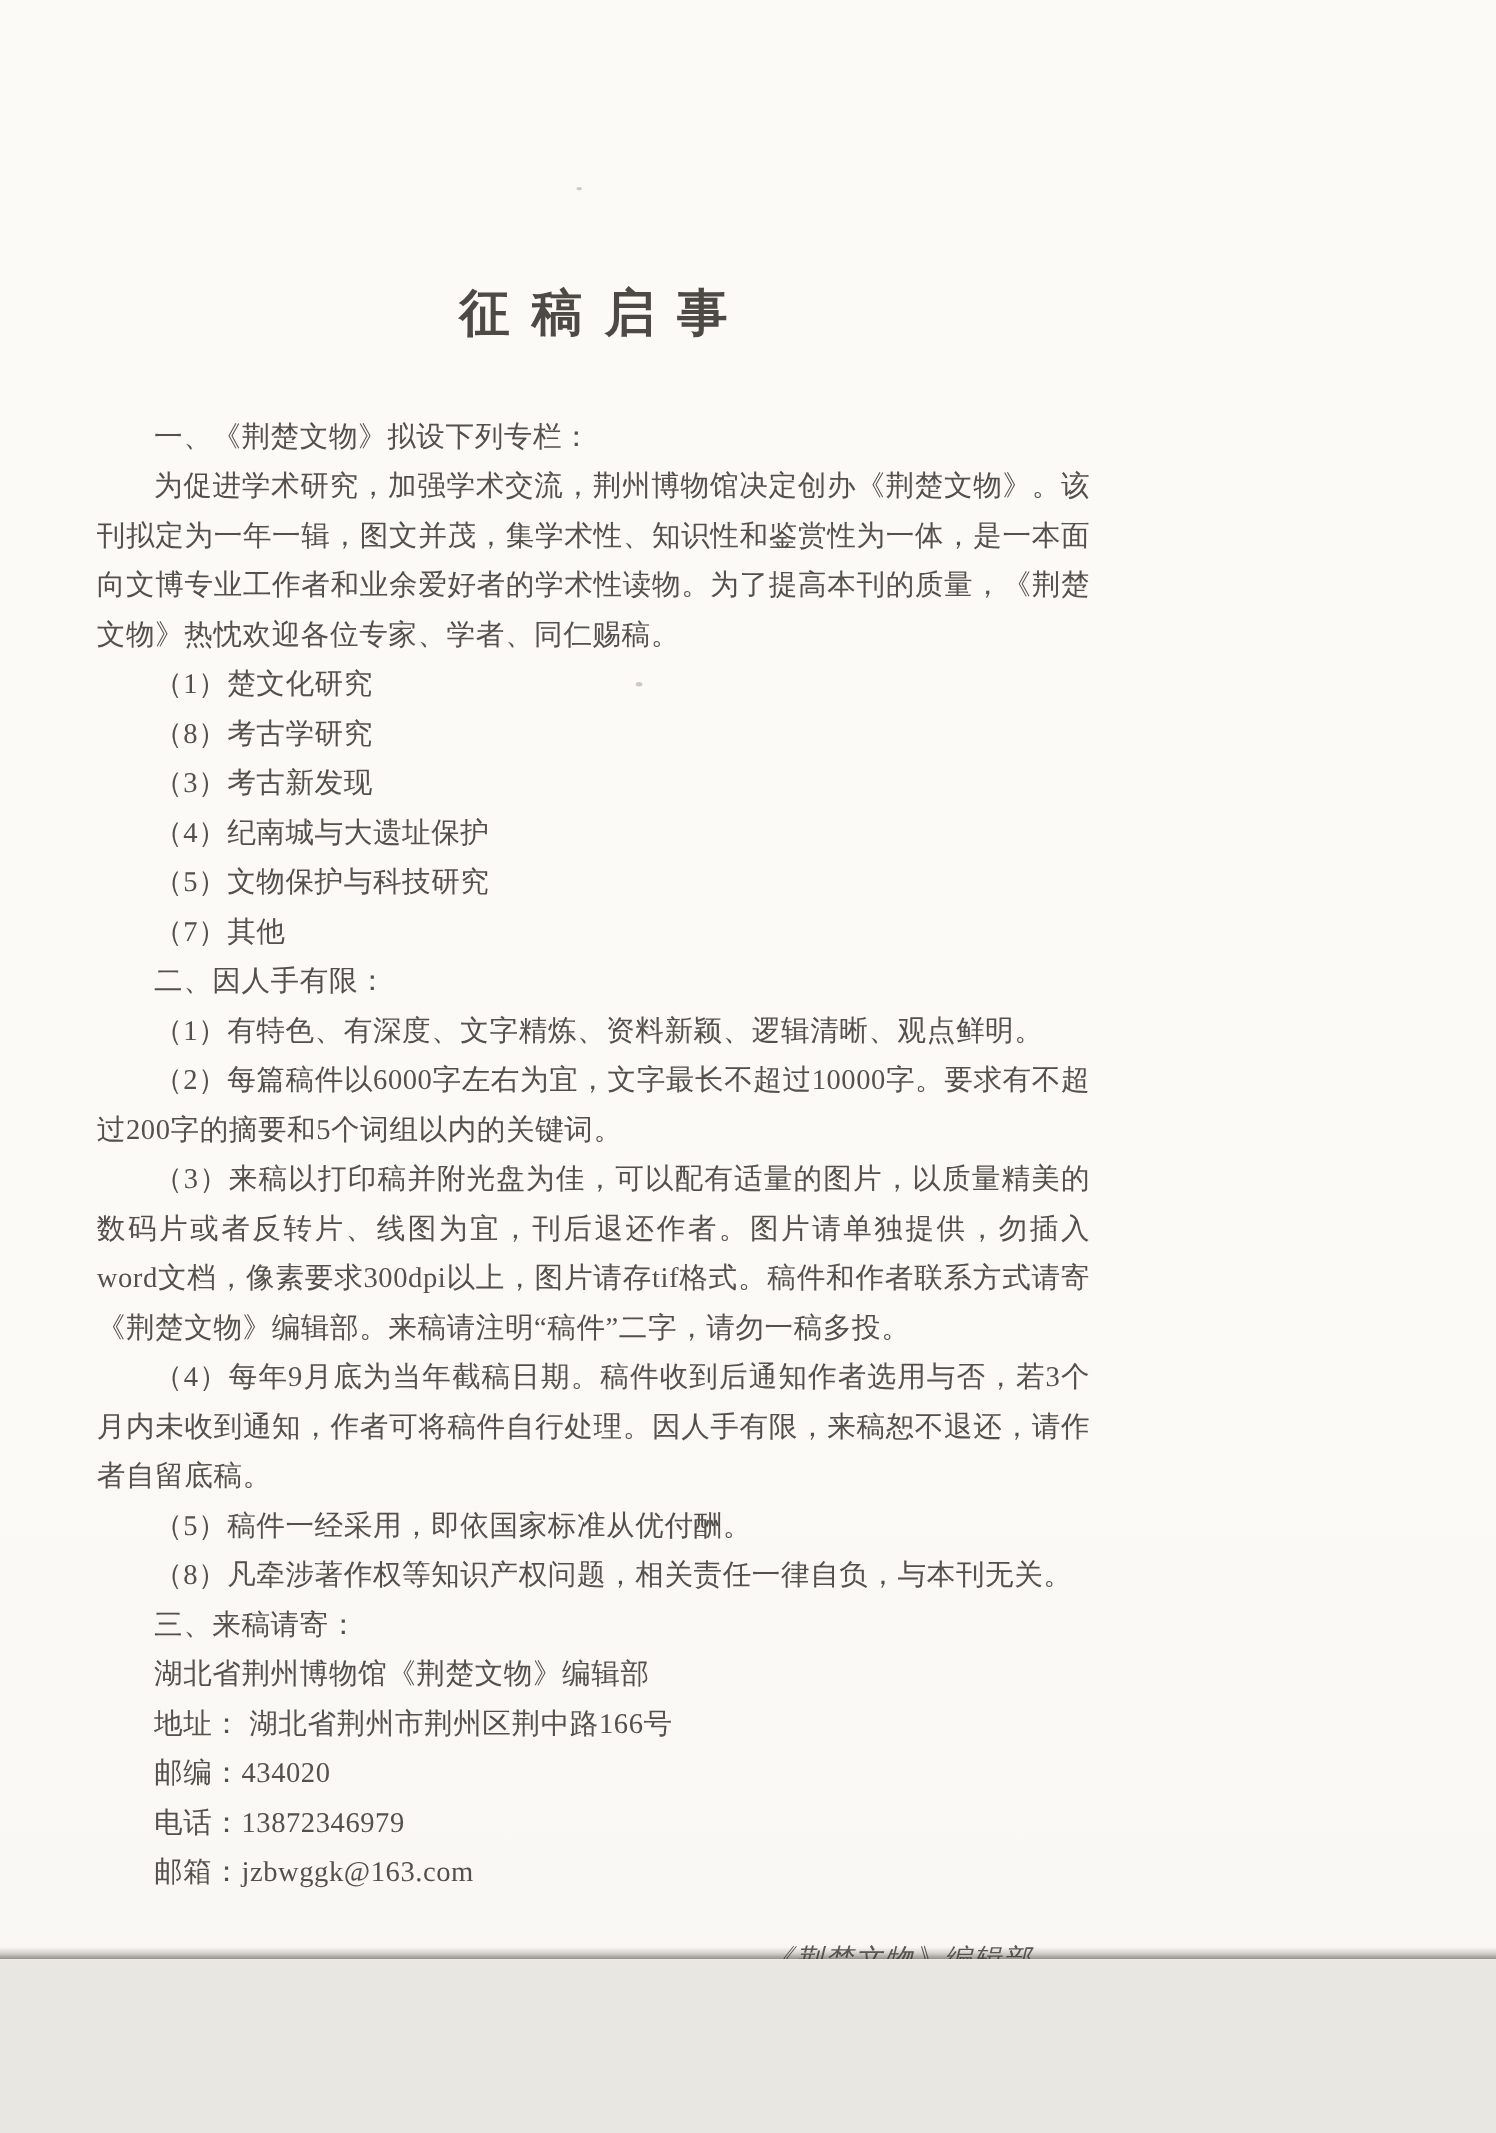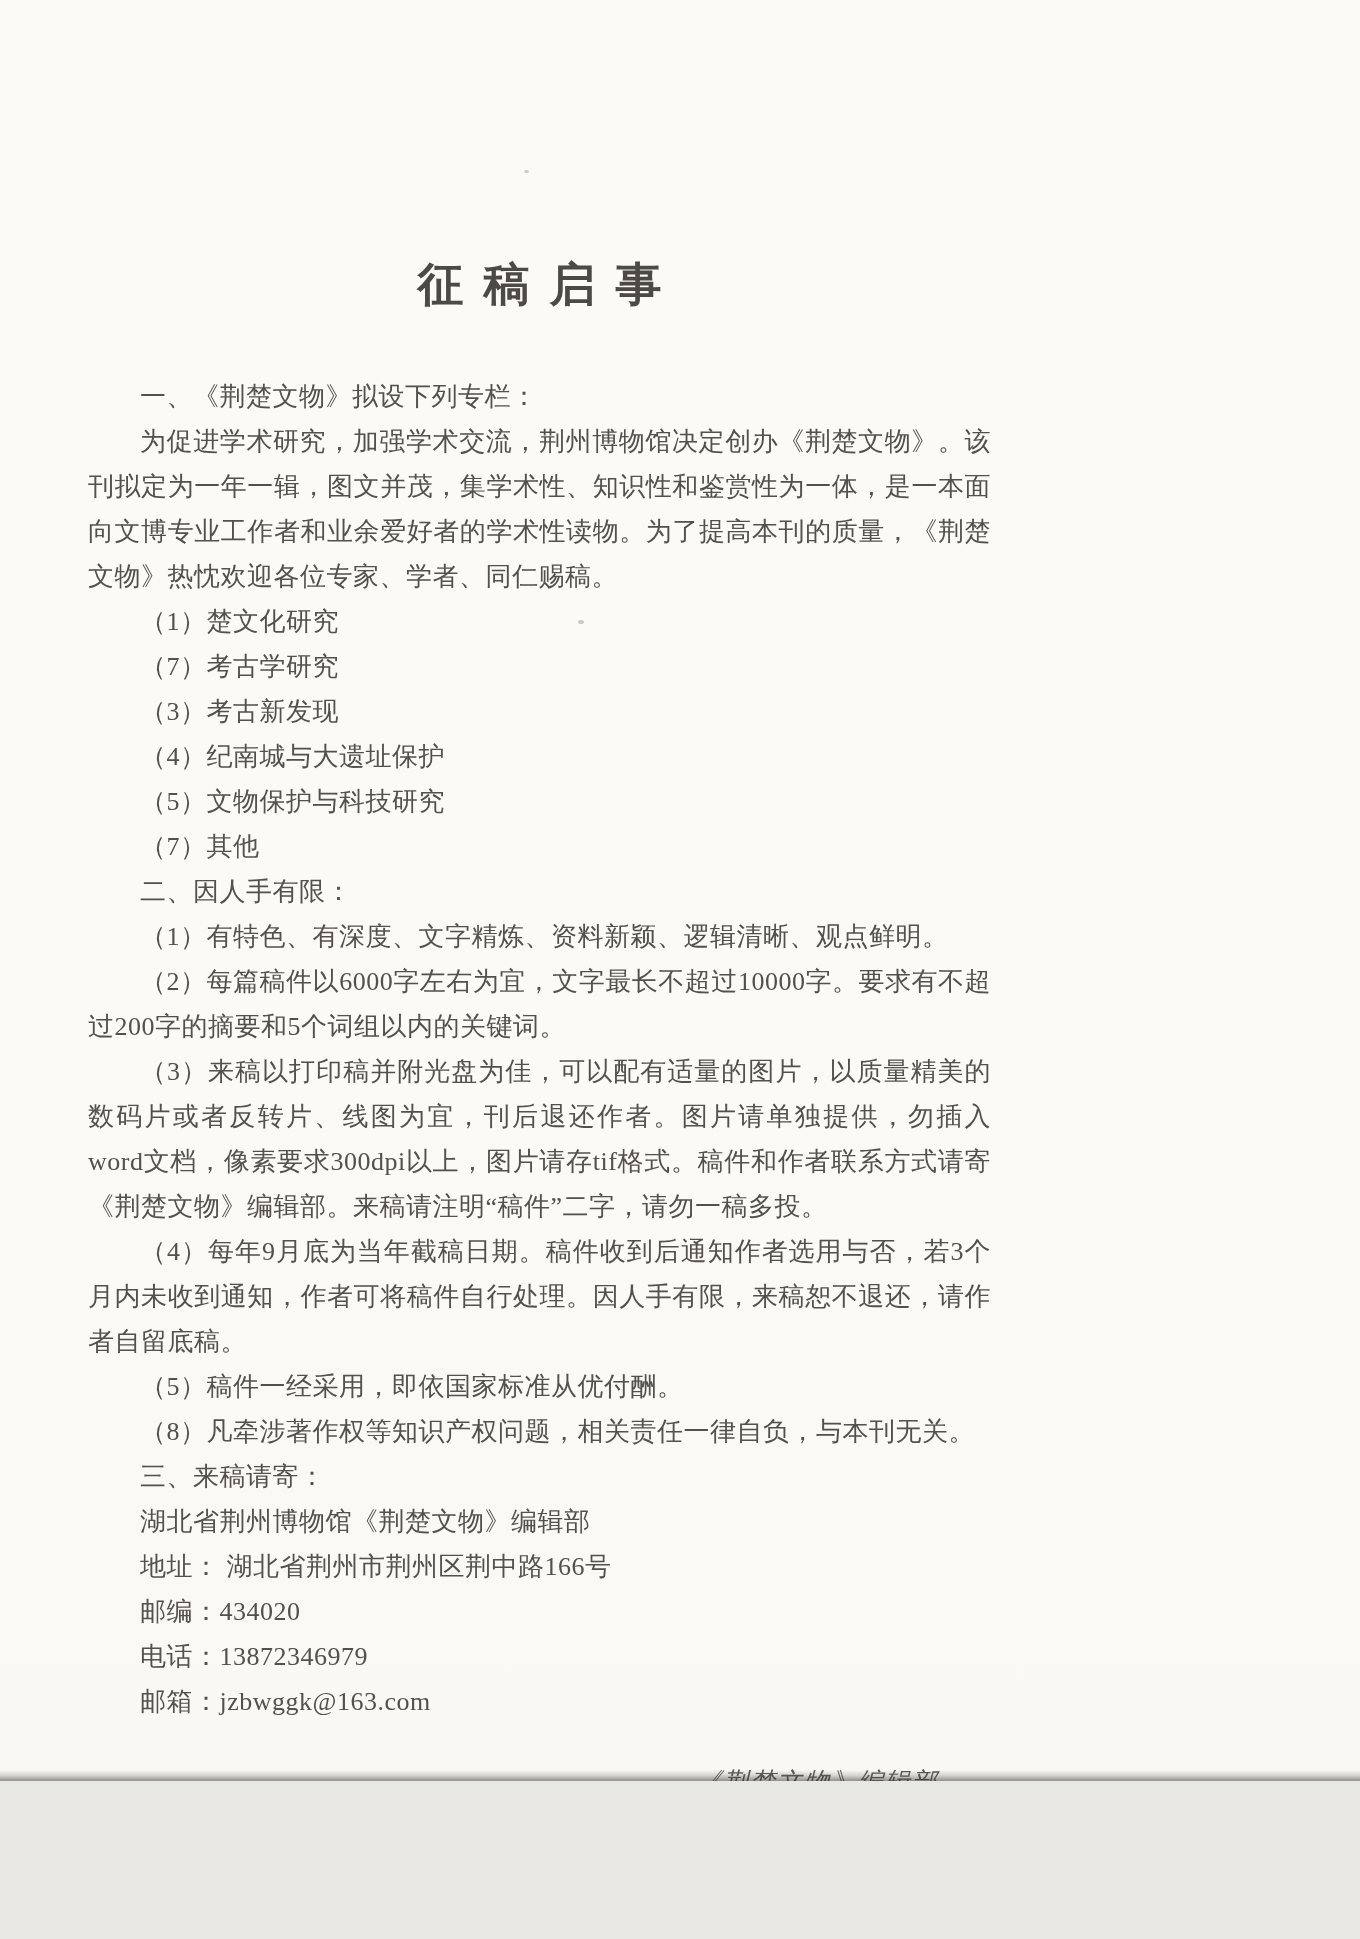--- a/index.html
+++ b/index.html
@@ -91,21 +91,21 @@
   <div class="content">
 
     <h1 class="doc-title">征稿启事</h1>
 
     <div class="body-text">
 
       <p>一、《荆楚文物》拟设下列专栏：</p>
 
       <p>为促进学术研究，加强学术交流，荆州博物馆决定创办《荆楚文物》。该刊拟定为一年一辑，图文并茂，集学术性、知识性和鉴赏性为一体，是一本面向文博专业工作者和业余爱好者的学术性读物。为了提高本刊的质量，《荆楚文物》热忱欢迎各位专家、学者、同仁赐稿。</p>
       <p>（1）楚文化研究</p>
-      <p>（7）考古学研究</p>
+      <p>（8）考古学研究</p>
       <p>（3）考古新发现</p>
       <p>（4）纪南城与大遗址保护</p>
       <p>（5）文物保护与科技研究</p>
       <p>（7）其他</p>
 
       <p>二、因人手有限：</p>
       <p>（1）有特色、有深度、文字精炼、资料新颖、逻辑清晰、观点鲜明。</p>
       <p>（2）每篇稿件以6000字左右为宜，文字最长不超过10000字。要求有不超过200字的摘要和5个词组以内的关键词。</p>
       <p>（3）来稿以打印稿并附光盘为佳，可以配有适量的图片，以质量精美的数码片或者反转片、线图为宜，刊后退还作者。图片请单独提供，勿插入word文档，像素要求300dpi以上，图片请存tif格式。稿件和作者联系方式请寄《荆楚文物》编辑部。来稿请注明“稿件”二字，请勿一稿多投。</p>
       <p>（4）每年9月底为当年截稿日期。稿件收到后通知作者选用与否，若3个月内未收到通知，作者可将稿件自行处理。因人手有限，来稿恕不退还，请作者自留底稿。</p>

